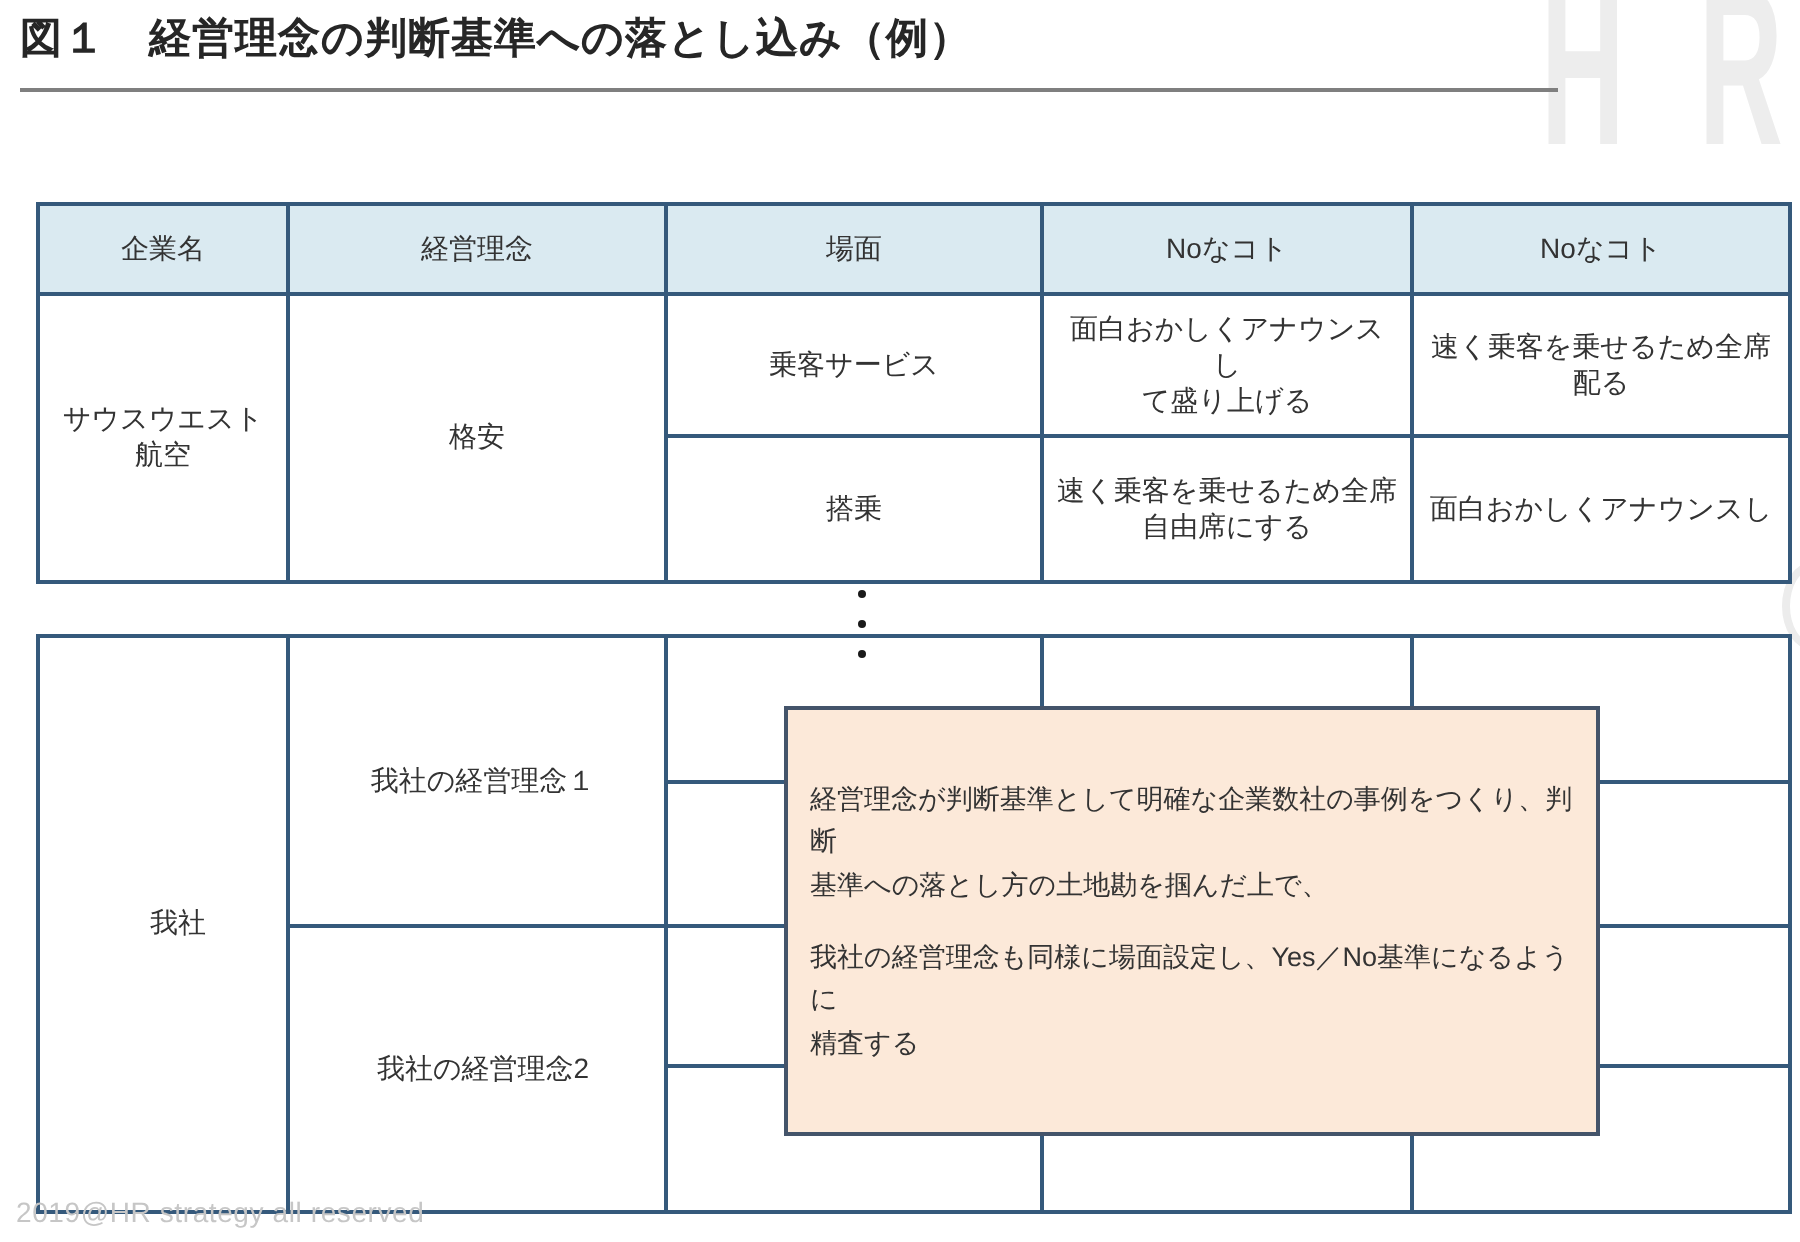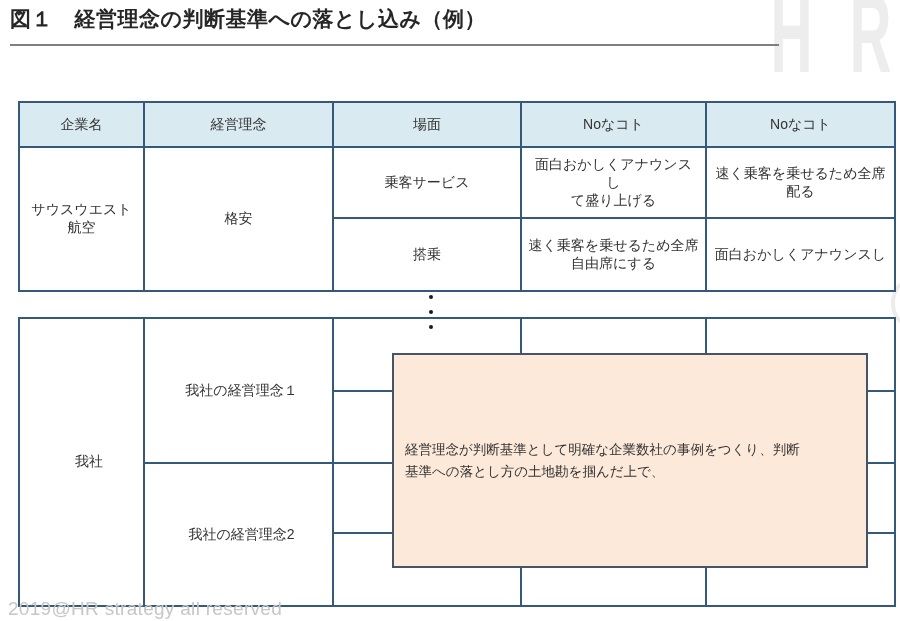--- a/index.html
+++ b/index.html
@@ -54,33 +54,33 @@
   .cell-left   { text-align:left; padding-left:21px !important; }
   .cell-left2  { text-align:center; padding-left:12px !important; }
   
   .dots { position:absolute; left:429px; top:295px; z-index:6; }
   .dots i {
     display:block; width:4px; height:4px; background:#1a1a1a;
     border-radius:50%; margin:0 0 11px 0;
   }
   
   .note {
-    position:absolute; left:392px; top:353px; width:476px; height:215px;
+    position:absolute; left:392px; top:353px; width:408px; height:215px;
     background:#fce9d9; border:2px solid #44546a; box-sizing:border-box;
     z-index:7; display:flex; flex-direction:column; justify-content:center;
     padding:0 11px;
   }
   .note p {
     margin:7px 0; font-size:13.5px; line-height:1.6; color:#333333;
     white-space:pre-line; text-align:left;
   }
   
   .footer {
     position:absolute; left:8px; top:598px; z-index:8;
-    font-size:19px; color:#c6c6c6; letter-spacing:0.3px;
+    font-size:14px; color:#c6c6c6; letter-spacing:0.3px;
   }
 </style>
 </head>
 <body>
 
 <div class="canvas">
 
   <div class="wm">H R</div>
   <div class="wm-frag"></div>
 
@@ -159,17 +159,19 @@
       <td></td>
       <td></td>
       <td></td>
     </tr>
   </tbody>
     </table>
 
   <div class="note">
     <p>経営理念が判断基準として明確な企業数社の事例をつくり、判断
 基準への落とし方の土地勘を掴んだ上で、</p>
+    <p>我社の経営理念も同様に場面設定し、Yes／No基準になるように
+精査する</p>
   </div>
 
   <div class="footer">2019@HR strategy all reserved</div>
 
 </div>
 
 </body></html>

